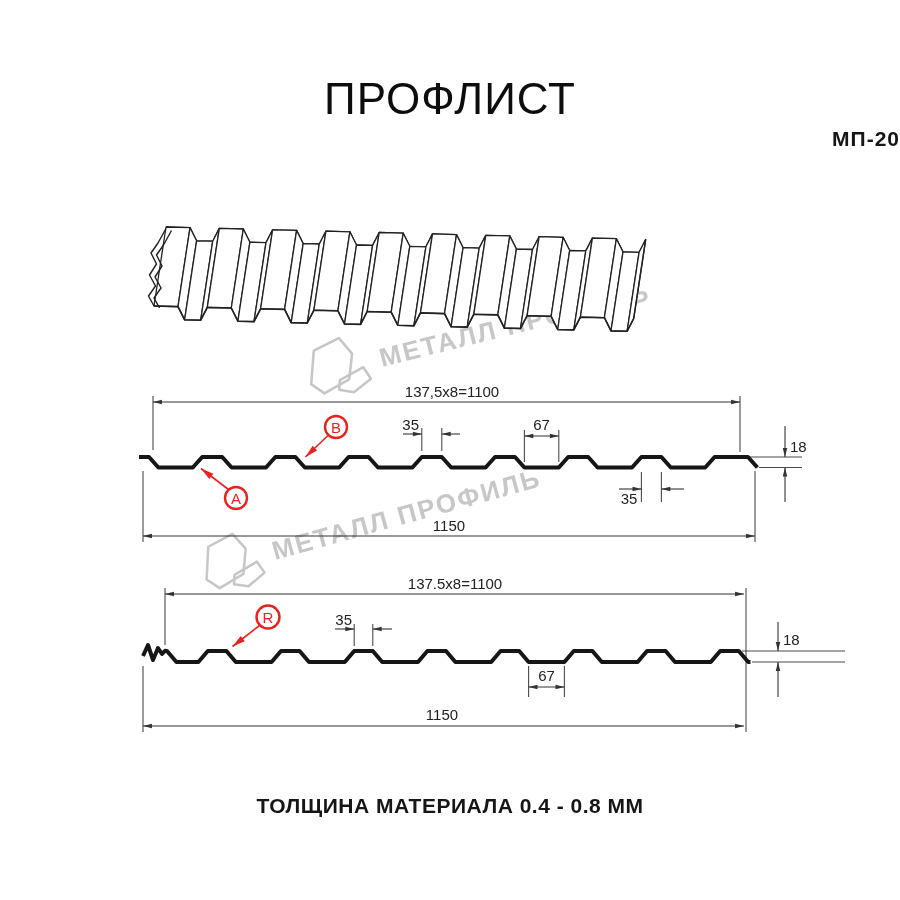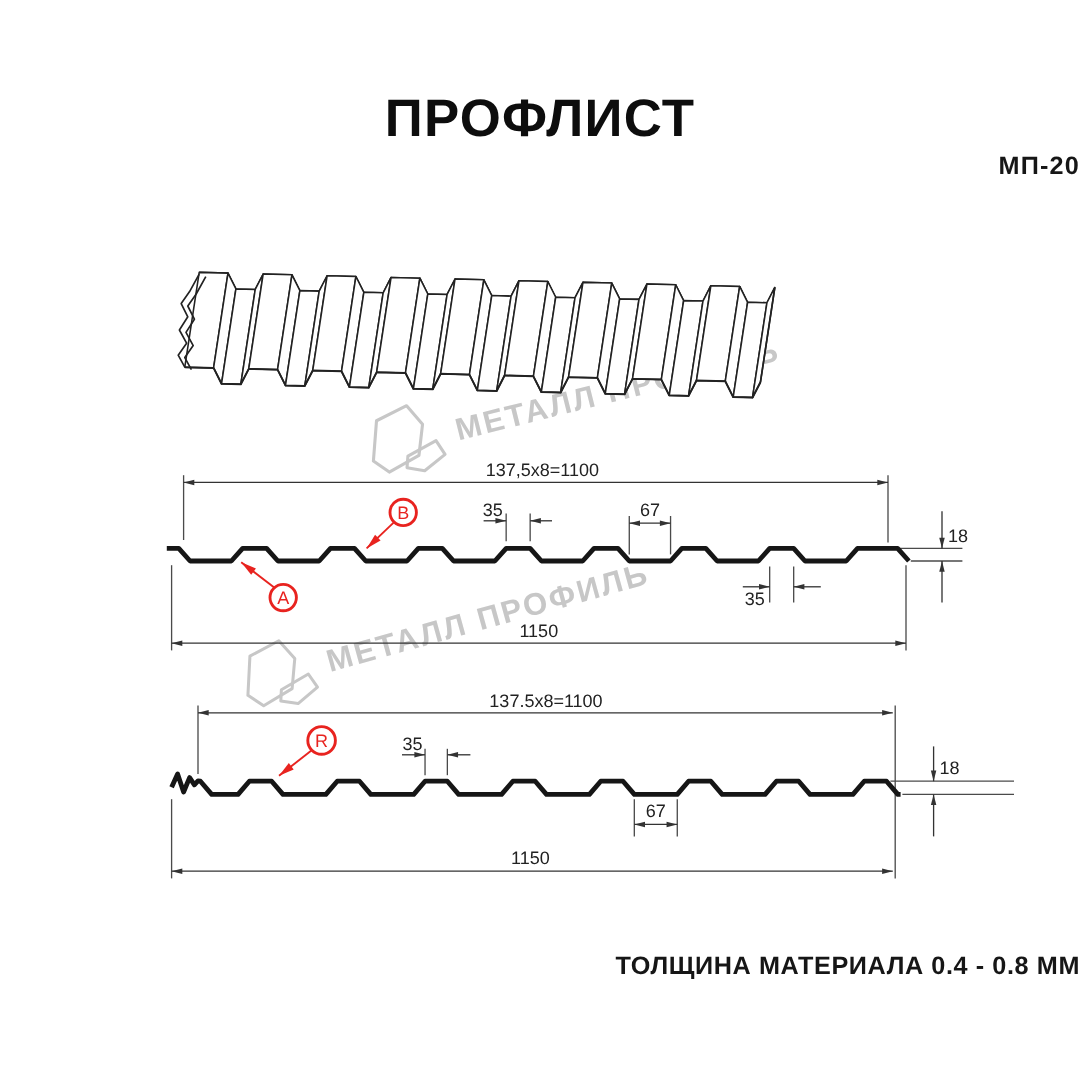--- a/index.html
+++ b/index.html
@@ -1,22 +1,22 @@
 <!DOCTYPE html>
 <html><head>
 <meta charset="utf-8">
 <style>
   html,body{margin:0;padding:0;background:#fff;}
   .page{position:relative;width:900px;height:900px;background:#ffffff;overflow:hidden;
         font-family:"Liberation Sans",sans-serif;}
   .title{position:absolute;top:74px;left:0;right:0;text-align:center;
-         font-size:44px;font-weight:700;letter-spacing:1px;color:#0d0d0d;}
+         font-size:44px;font-weight:400;letter-spacing:1px;color:#0d0d0d;}
   .subtitle{position:absolute;top:127px;left:0;right:0;text-align:right;
          font-size:21px;font-weight:600;letter-spacing:1px;color:#161616;}
-  .footer{position:absolute;top:794px;left:0;right:0;text-align:right;
+  .footer{position:absolute;top:794px;left:0;right:0;text-align:center;
          font-size:21px;font-weight:600;letter-spacing:.5px;color:#161616;}
   svg{position:absolute;left:0;top:0;}
   text{font-family:"Liberation Sans",sans-serif;}
   .dimtxt{font-size:15px;fill:#222;}
   .redtxt{font-size:15px;fill:#e8231f;}
   .wmtxt{font-size:26px;font-weight:700;letter-spacing:2px;fill:#c7c7c7;}
 </style>
 </head>
 <body>
 

